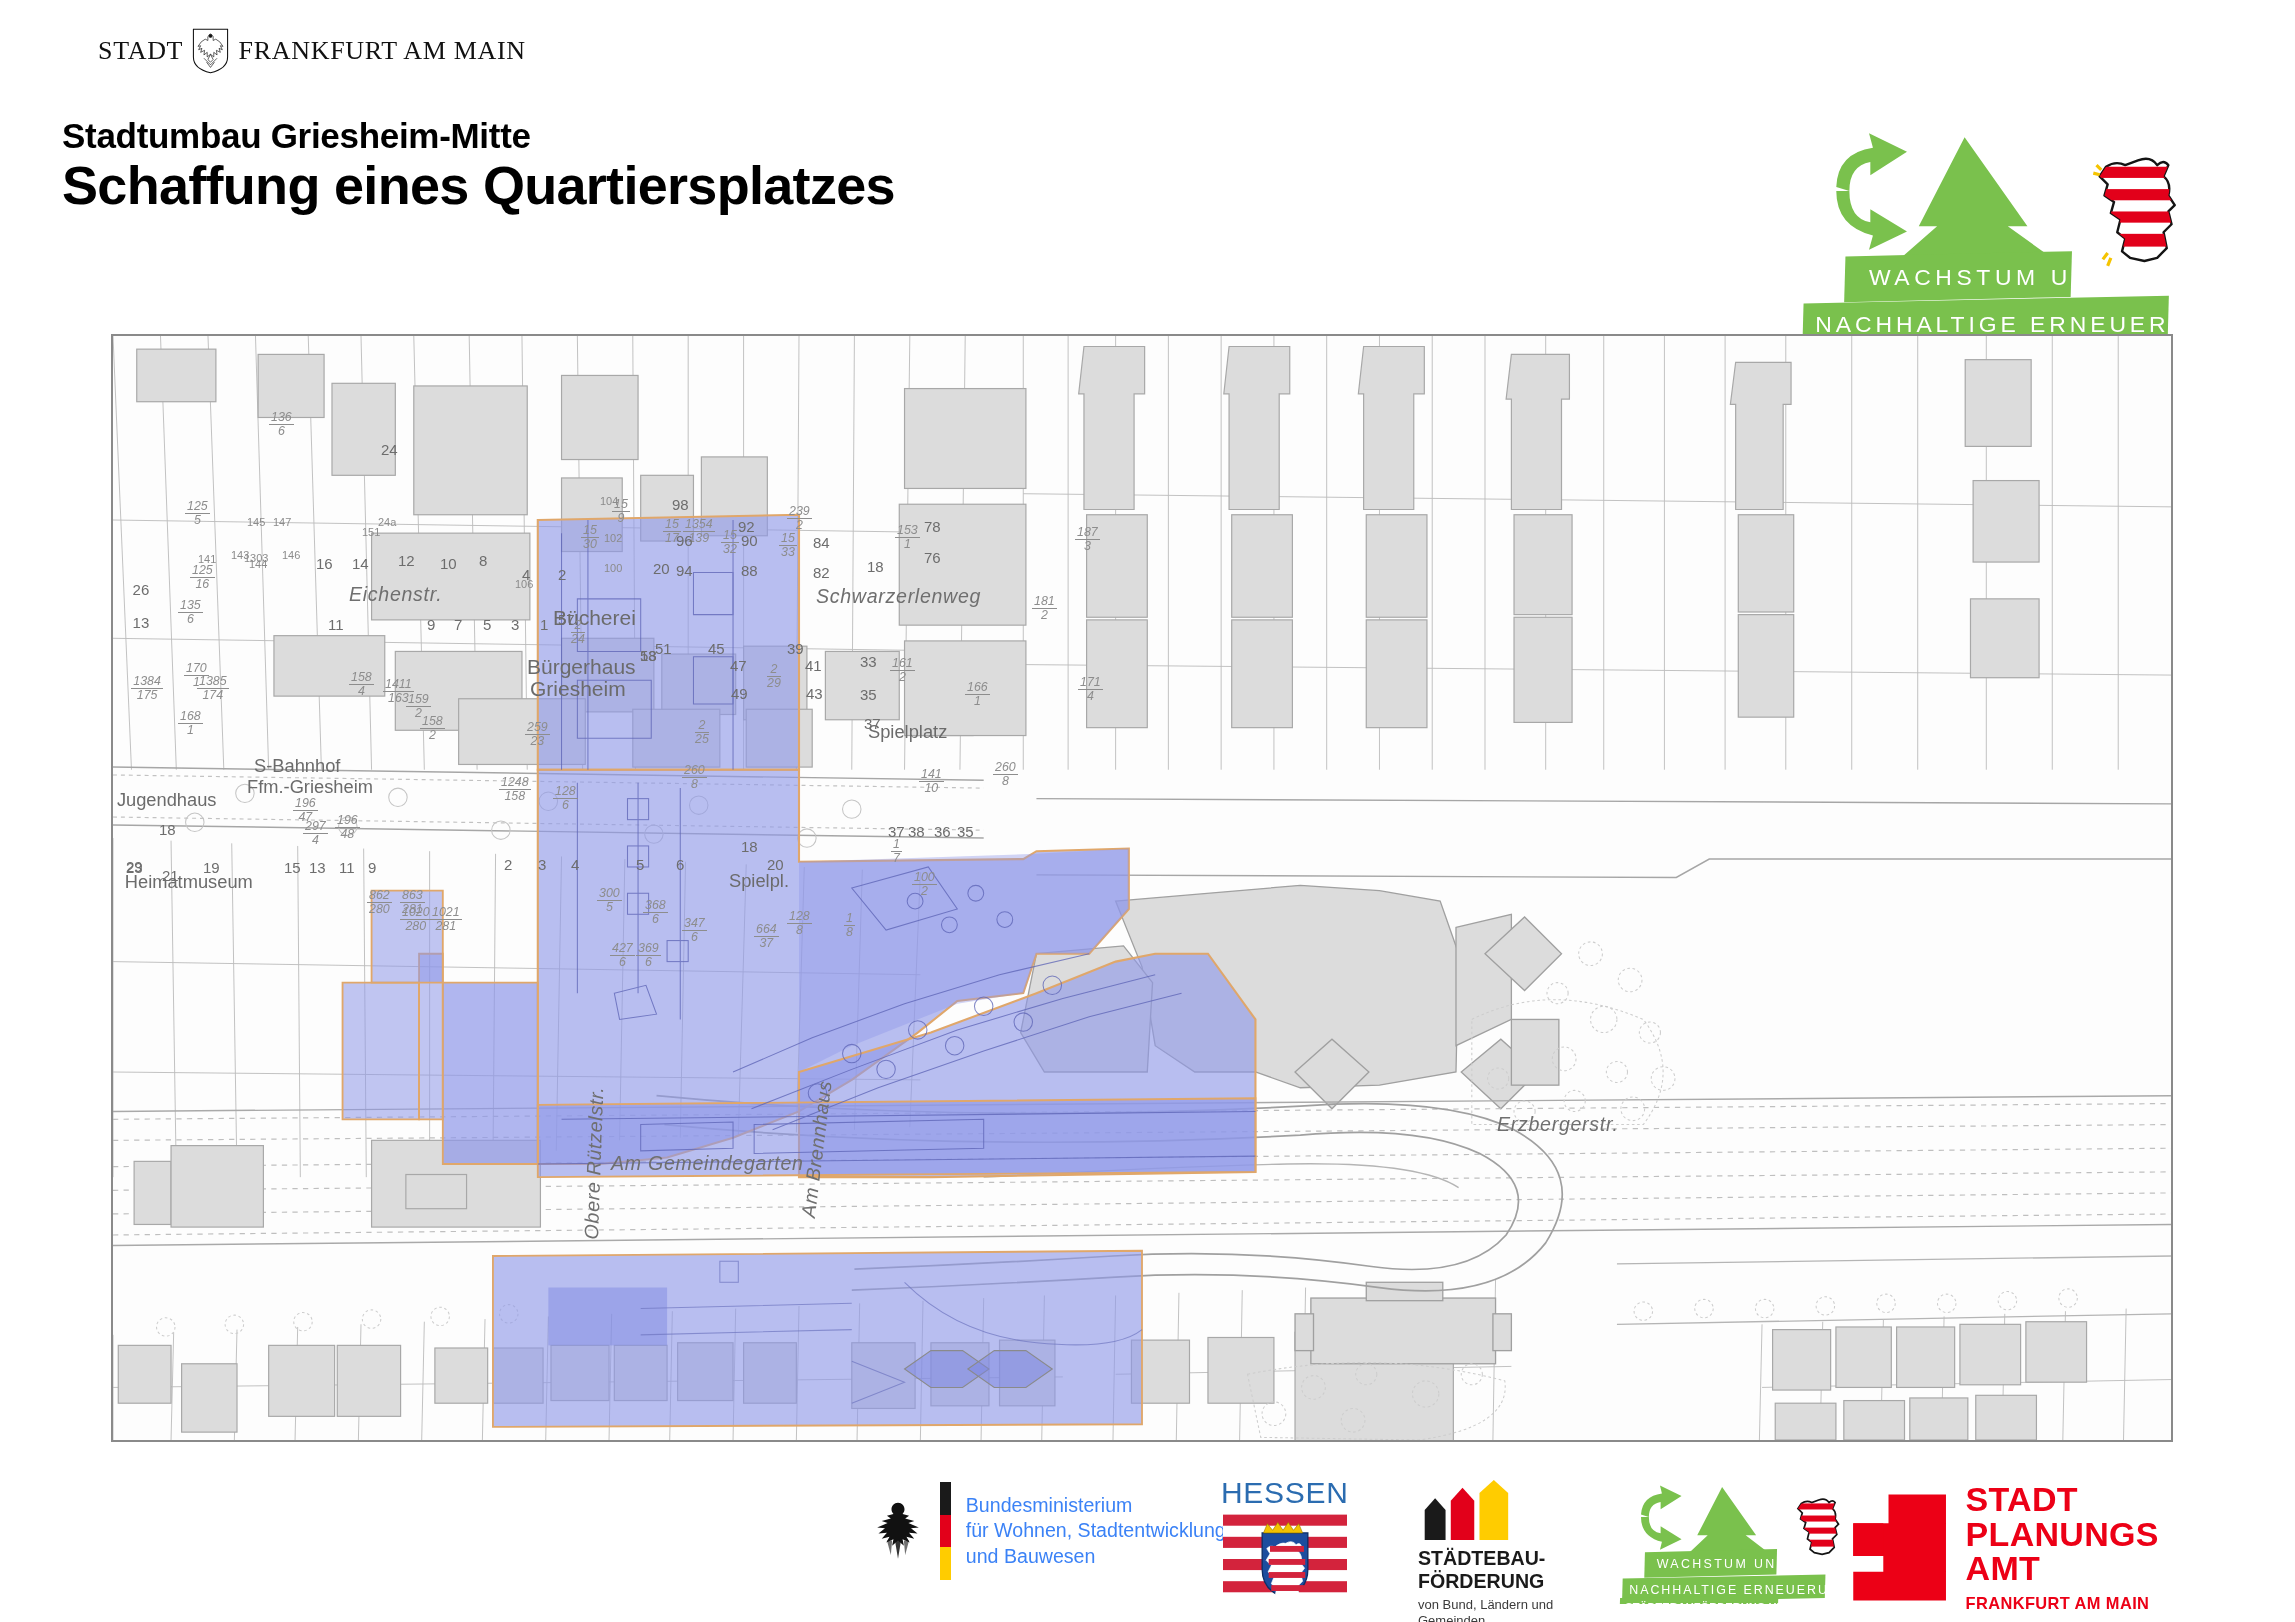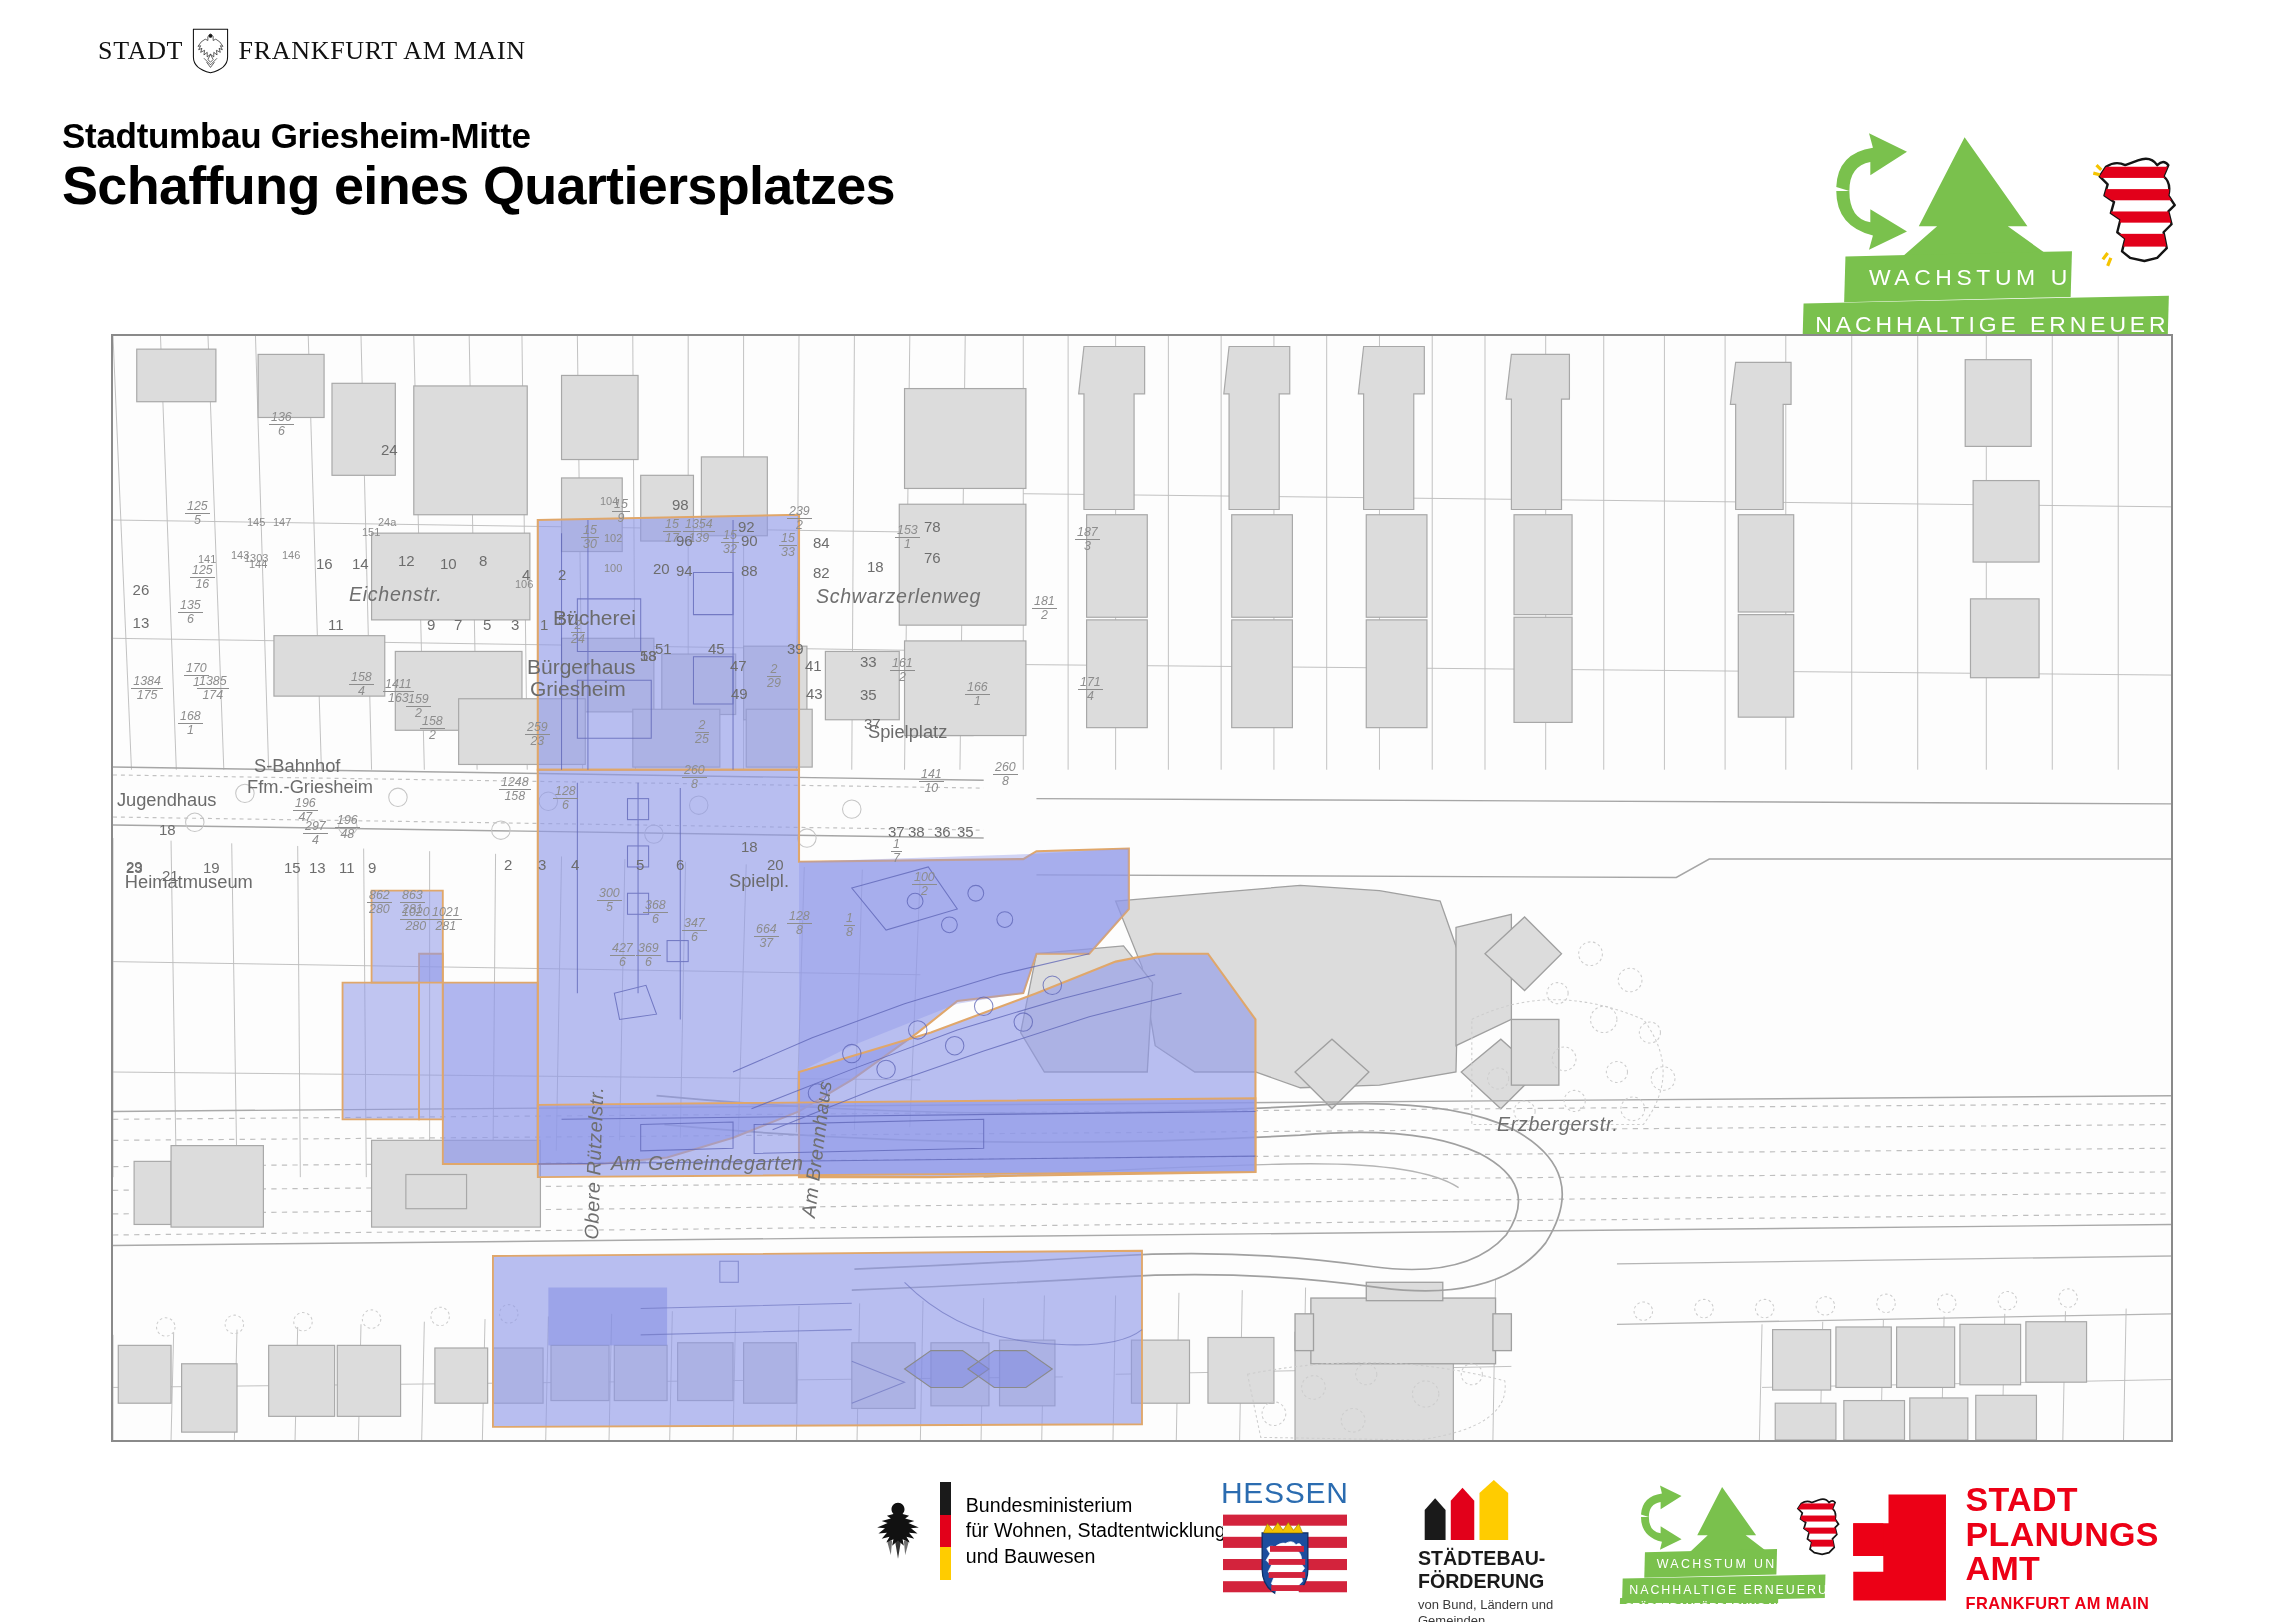--- a/index.html
+++ b/index.html
@@ -49,21 +49,21 @@
   .footer { position:absolute; left:0; top:1469px; width:2295px; height:154px; }
   .f-item { position:absolute; display:flex; align-items:center; }
 
   .bmwsb { left:870px; top:13px; }
   .bmwsb .eagle { width:56px; height:63px; margin-right:14.4px; }
   .bmwsb .flagbar { width:11px; height:98px; margin-right:14.4px; display:flex; flex-direction:column; }
   .bmwsb .flagbar i { display:block; flex:1; }
   .bmwsb .flagbar .k { background:#1a1a1a; }
   .bmwsb .flagbar .r { background:#e2001a; }
   .bmwsb .flagbar .g { background:#ffcc00; }
-  .bmwsb .txt { font-size:19.6px; line-height:1.28; color:#000000; white-space:nowrap; }
+  .bmwsb .txt { font-size:19.6px; line-height:1.28; color:#3b82f6; white-space:nowrap; }
 
   .hessen { left:1221px; top:6.5px; flex-direction:column; align-items:center; }
   .hessen .hw { font-size:30px; color:#2b6cb0; letter-spacing:0.7px; font-weight:400; margin-bottom:3.9px;}
   .hessen .flag { width:124px; height:92px; position:relative; }
 
   .stbf { left:1418px; top:10.5px; flex-direction:column; align-items:flex-start;}
   .stbf .houses { width:98px; height:60px; position:relative; margin-bottom:7.9px; margin-left:3.9px;}
   .stbf .t1 { font-size:19.6px; font-weight:700; color:#1a1a1a; line-height:1.15; }
   .stbf .t2 { font-size:13px; color:#3a3a3a; line-height:1.25; margin-top:4.6px;}
 

